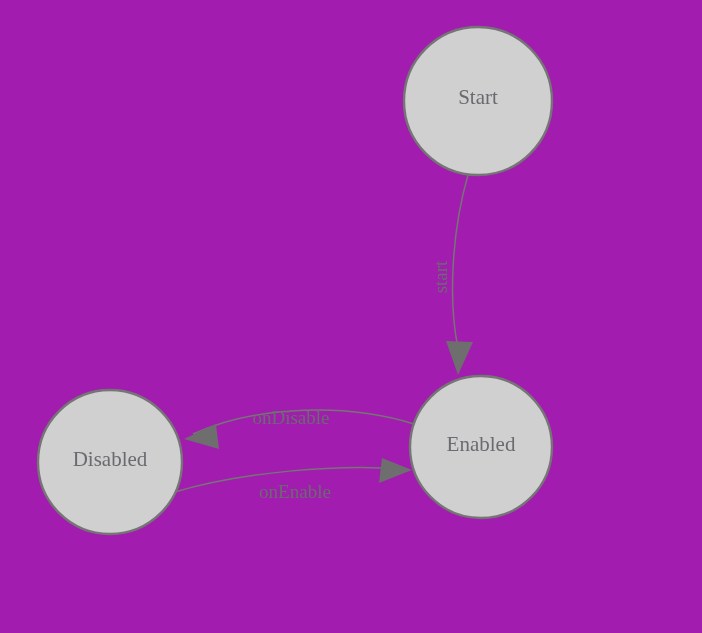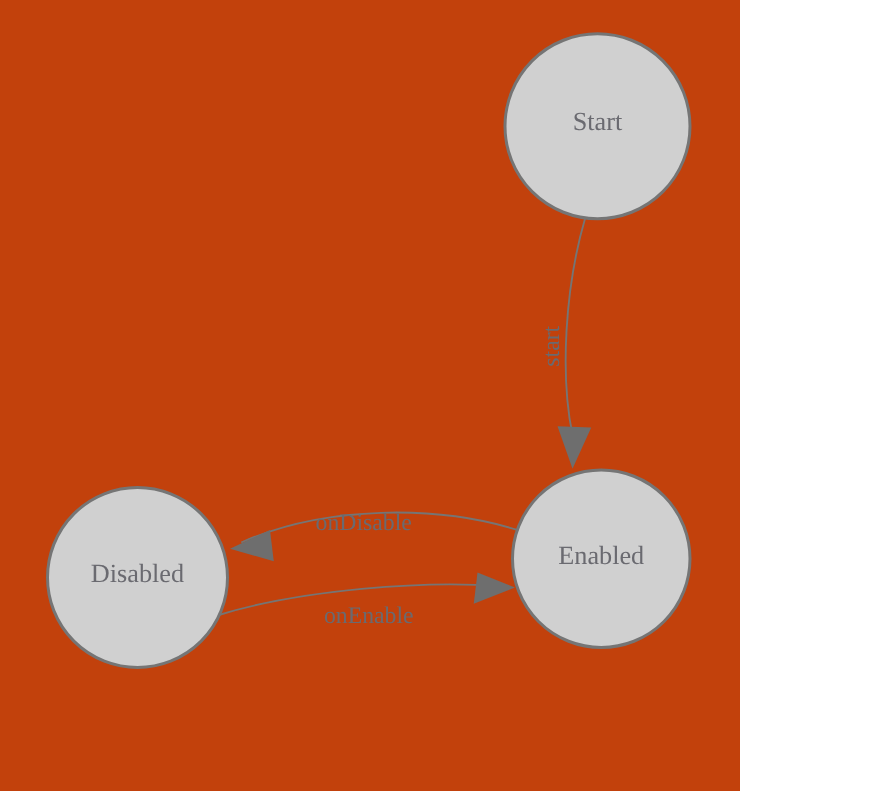--- a/index.html
+++ b/index.html
@@ -2,23 +2,23 @@
 <html><head>
 <meta charset="utf-8">
 <style>
   html, body {
     margin: 0;
     padding: 0;
     background: #ffffff;
   }
   #canvas {
     position: relative;
-    width: 592px;
+    width: 702px;
     height: 633px;
-    background: #c2410c;
+    background: #a21caf;
     overflow: hidden;
     font-family: "Liberation Serif", "DejaVu Serif", serif;
   }
   #diagram-svg {
     position: absolute;
     top: 0;
     left: 0;
     width: 702px;
     height: 633px;
   }

